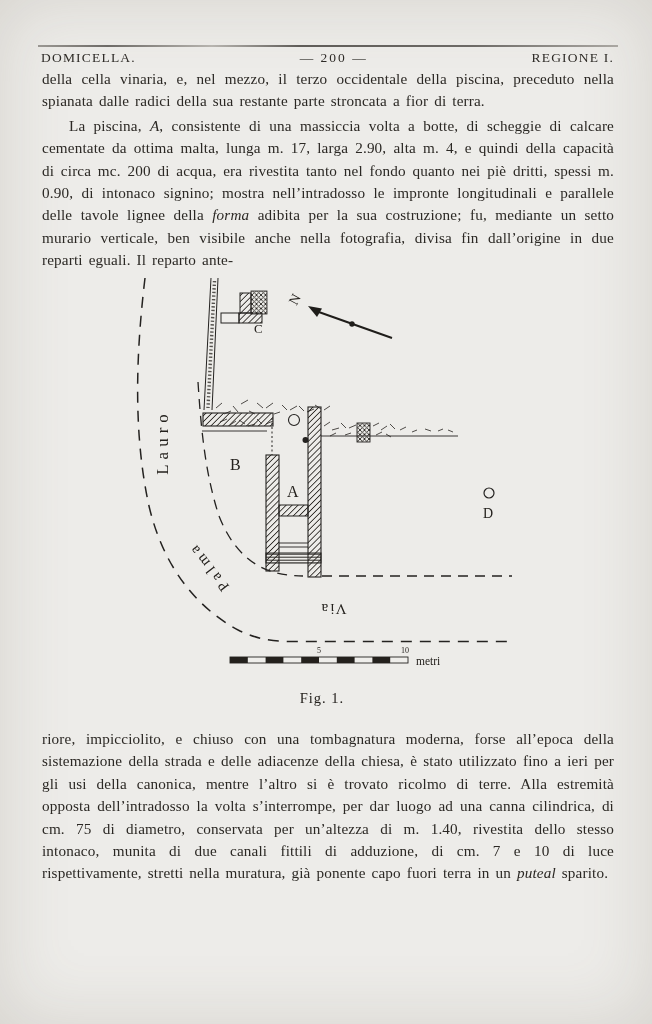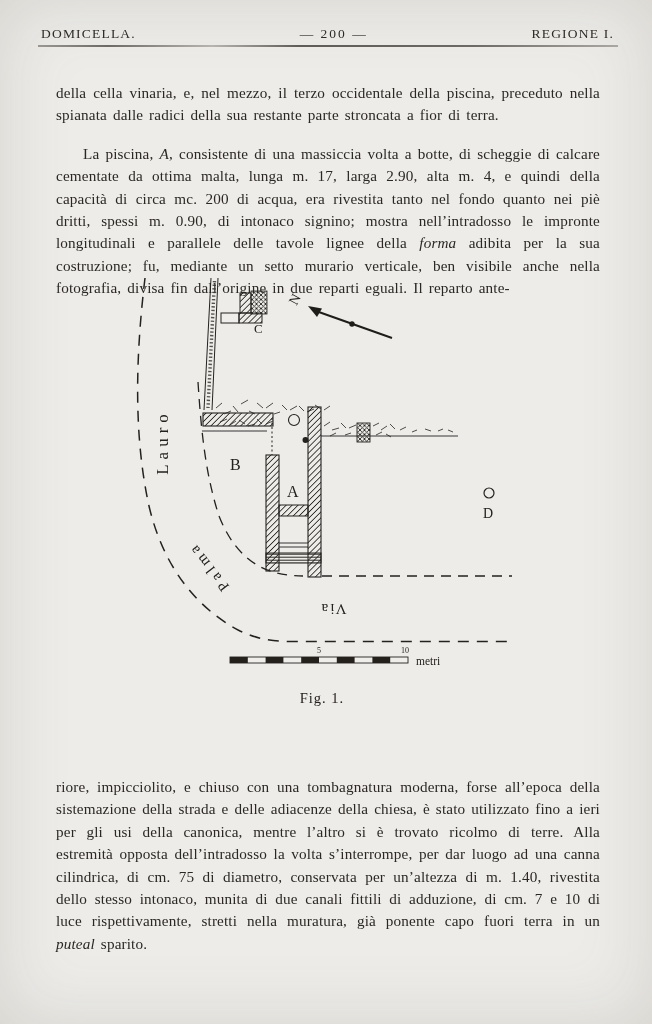--- a/index.html
+++ b/index.html
@@ -11,34 +11,34 @@
     box-shadow:inset 0 0 70px rgba(110,100,85,.18);
     font-family:"Liberation Serif","DejaVu Serif",serif;
     color:#2b2824;
     overflow:hidden;
   }
   .hdr{
     position:absolute;top:26px;left:41px;right:38px;
     display:flex;justify-content:space-between;align-items:baseline;
     font-size:13.5px;letter-spacing:1.2px;color:#2e2b27;gap:35px;
   }
-  .hdr .c{letter-spacing:2px;}
+  .hdr .c{letter-spacing:2px;margin-top:24px;}
   .rule{
     position:absolute;top:45px;left:38px;right:34px;height:2px;
     background:linear-gradient(to right,#9a9792 0%,#6d6a66 12%,#b7b4af 30%,#5f5c58 45%,#6d6a66 75%,#aaa7a2 88%,#8a8archive 100%);
     background:linear-gradient(to right,#9a9792 0%,#6d6a66 12%,#b7b4af 30%,#5f5c58 45%,#6d6a66 75%,#aaa7a2 100%);
   }
   .textblock{
     position:absolute;left:40px;width:576px;
     font-size:15.2px;line-height:22.4px;text-align:justify;
     word-spacing:2px;letter-spacing:.15px;
   }
   .tb1{top:66px;}
-  .tb2{top:760px;}
-  .textblock p{margin:16px;}
+  .tb2{top:726px;}
+  .textblock p{margin:2px;}
   .textblock p.ind{text-indent:27px;}
   .fig{position:absolute;top:268px;left:0;width:652px;height:442px;}
   svg text{font-family:"Liberation Serif","DejaVu Serif",serif;fill:#24211d;}
   i{font-style:italic;}
 </style>
 </head>
 <body>
 
 <div class="page">
 

